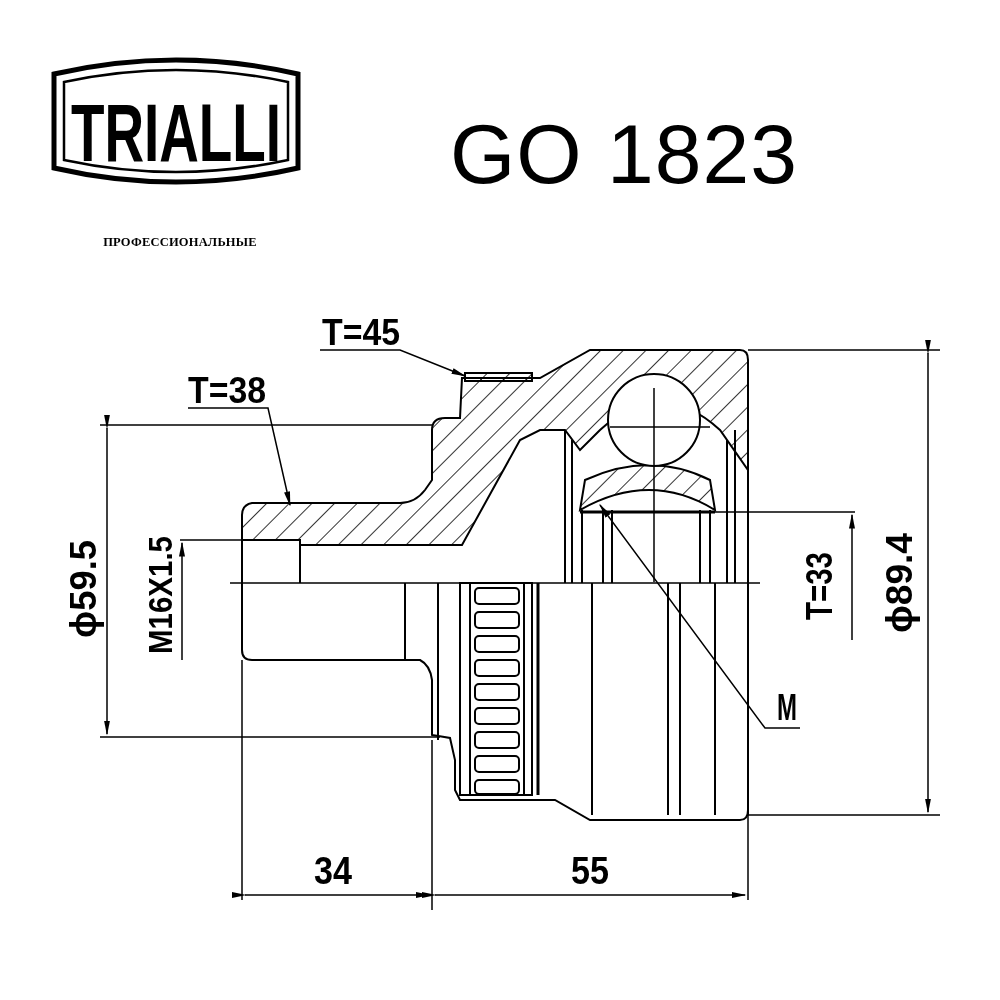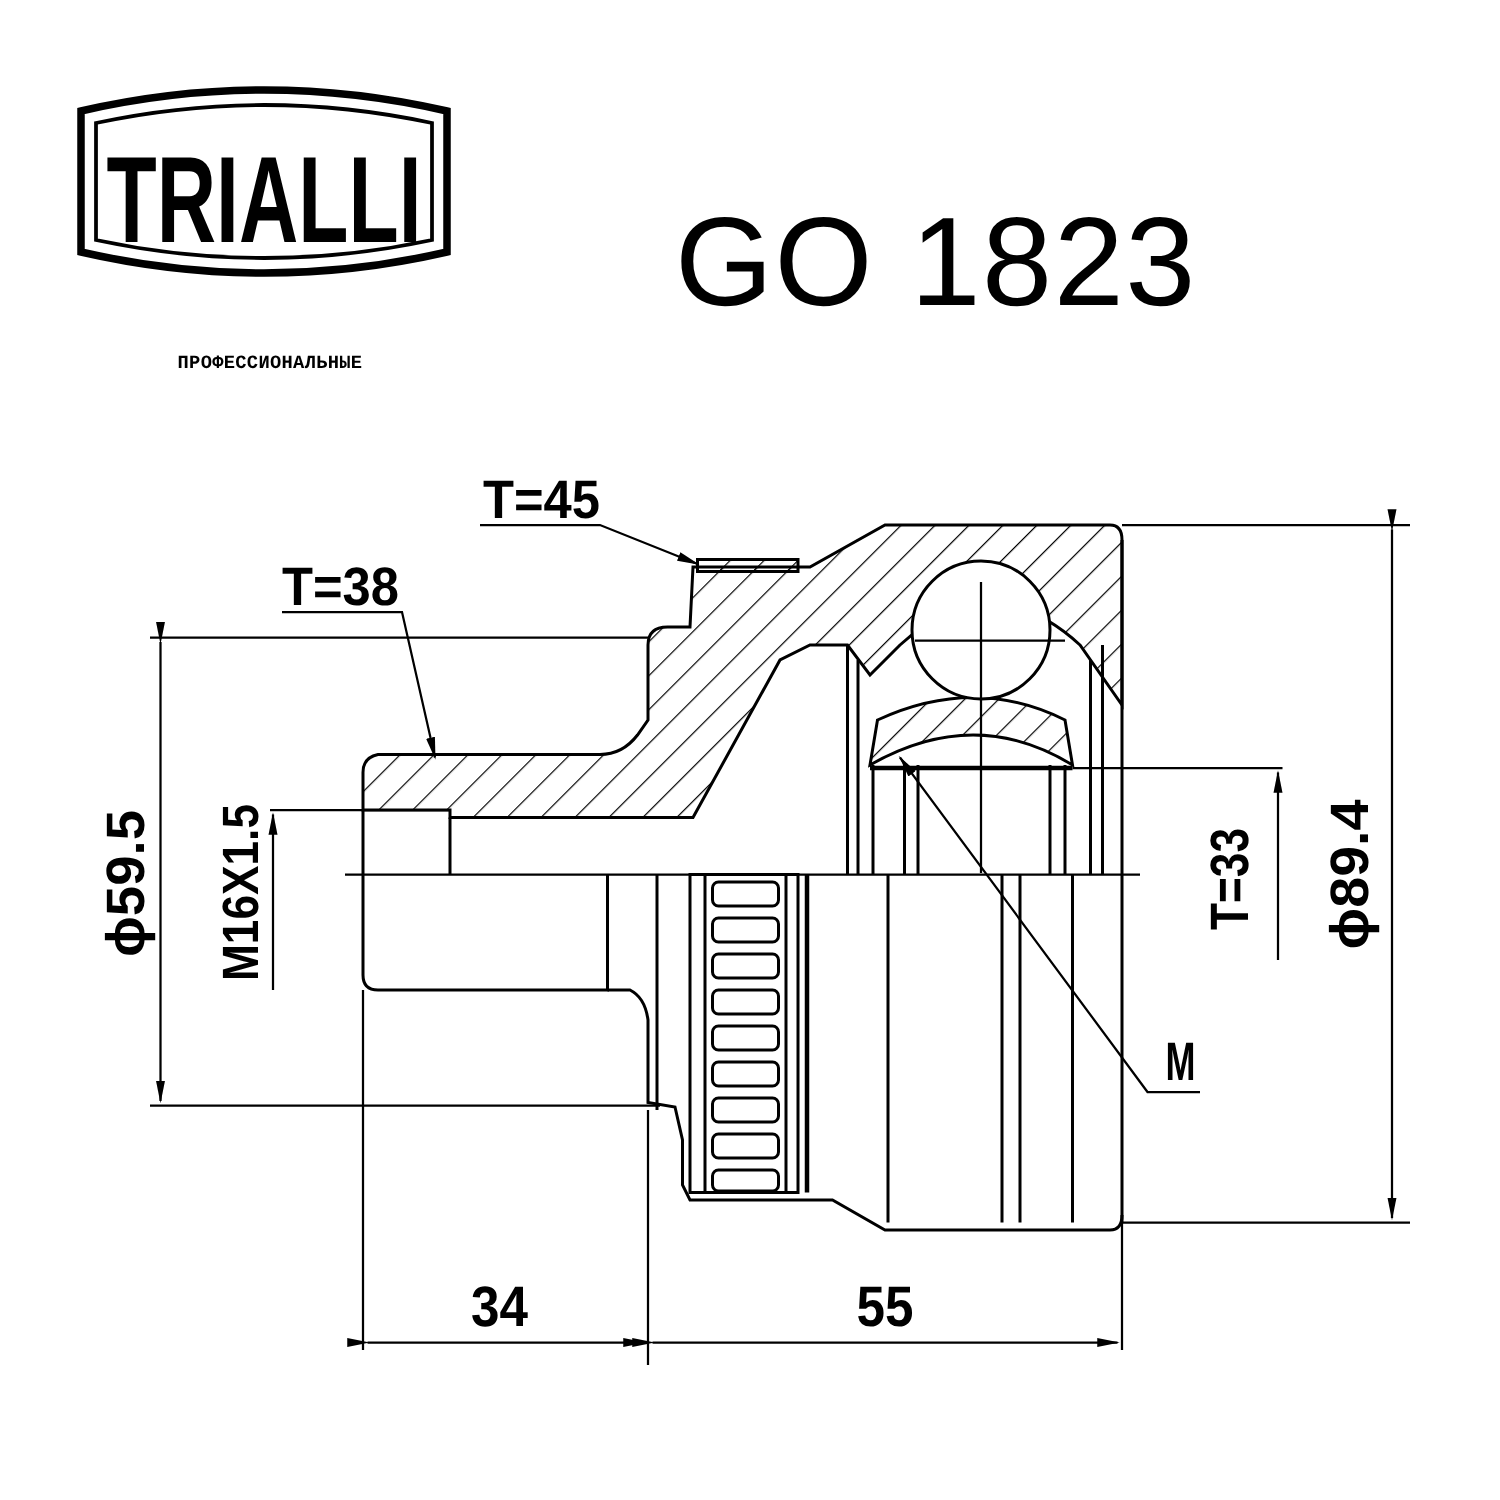--- a/index.html
+++ b/index.html
@@ -1,19 +1,19 @@
 <!DOCTYPE html>
 <html><head>
 <meta charset="utf-8">
 <style>
   html, body { margin:0; padding:0; background:#ffffff; }
   body { width:1000px; height:1000px; position:relative; overflow:hidden; font-family:"Liberation Sans", sans-serif; color:#000; }
   .logo { position:absolute; left:50px; top:52px; width:252px; height:138px; }
-  .tagline { position:absolute; left:60px; top:234px; width:240px; text-align:center; font-family:Liberation Mono, monospace; font-weight:bold; font-size:12.5px; line-height:17px; letter-spacing:0.2px; }
-  .part-number { position:absolute; left:450px; top:124px; font-family:"Liberation Sans", sans-serif; font-size:84px; line-height:100px; letter-spacing:1px; }
+  .tagline { position:absolute; left:60px; top:234px; width:240px; text-align:center; font-family:Liberation Serif, serif; font-weight:bold; font-size:12.5px; line-height:17px; letter-spacing:0.2px; }
+  .part-number { position:absolute; left:450px; top:104px; font-family:"Liberation Sans", sans-serif; font-size:84px; line-height:100px; letter-spacing:1px; }
   svg.drawing { position:absolute; left:0; top:0; }
   .dim { font-family:"Liberation Sans Narrow","Liberation Sans", sans-serif; font-weight:bold; fill:#000; }
 </style>
 </head>
 <body>
 
 <svg class="logo" viewBox="0 0 252 138" width="252" height="138">
   <path d="M4,22 Q126,-6 248,22 L248,116 Q126,144 4,116 Z" fill="none" stroke="#000" stroke-width="5"></path>
   <path d="M14,30 Q126,6 238,30 L238,108 Q126,132 14,108 Z" fill="none" stroke="#000" stroke-width="2.5"></path>
   <text x="126" y="104" text-anchor="middle" font-family="Liberation Sans, sans-serif" font-weight="bold" font-size="78" textLength="210" lengthAdjust="spacingAndGlyphs" transform="scale(1,1.05)">TRIALLI</text>

